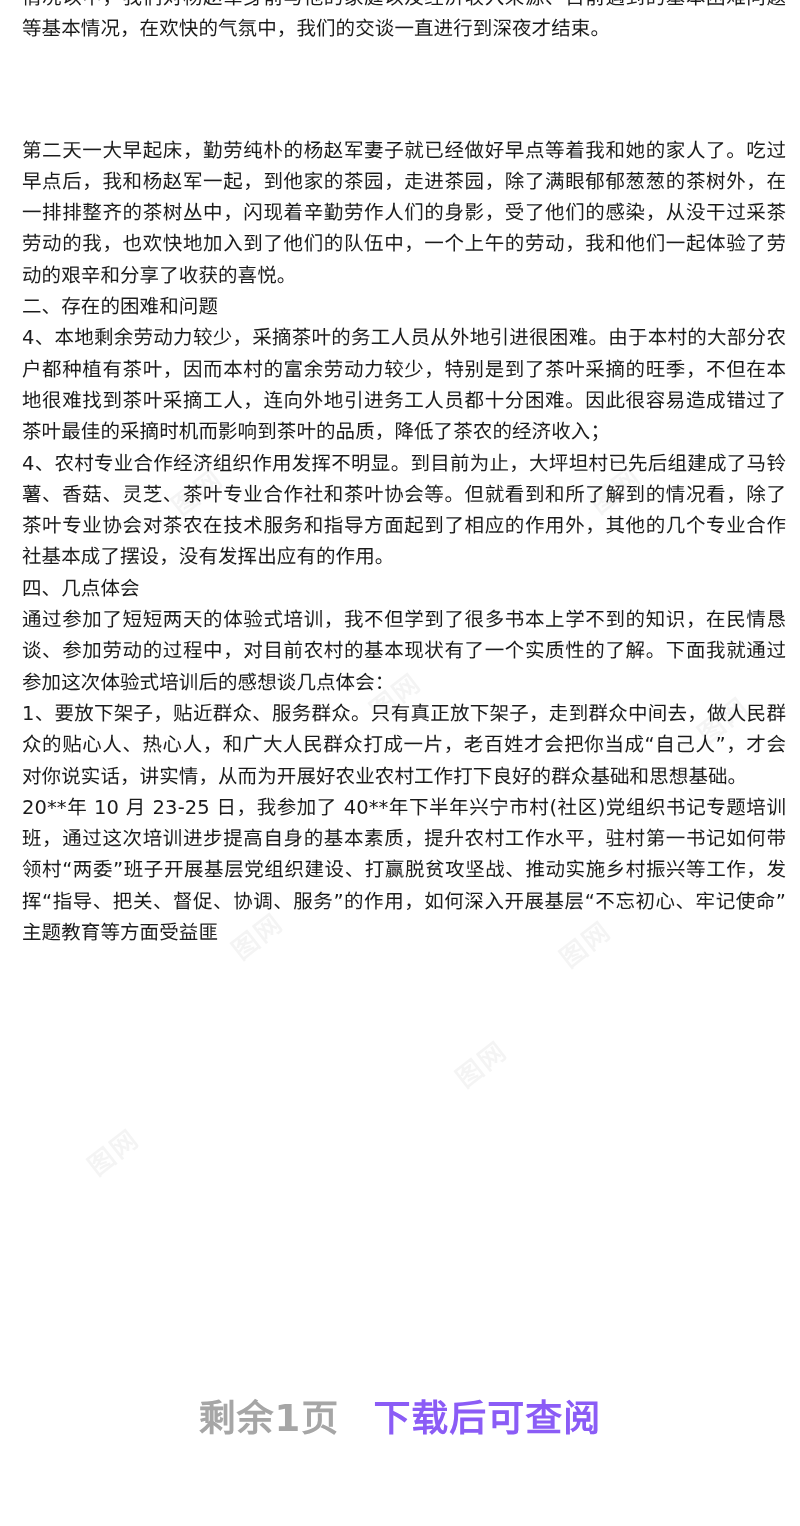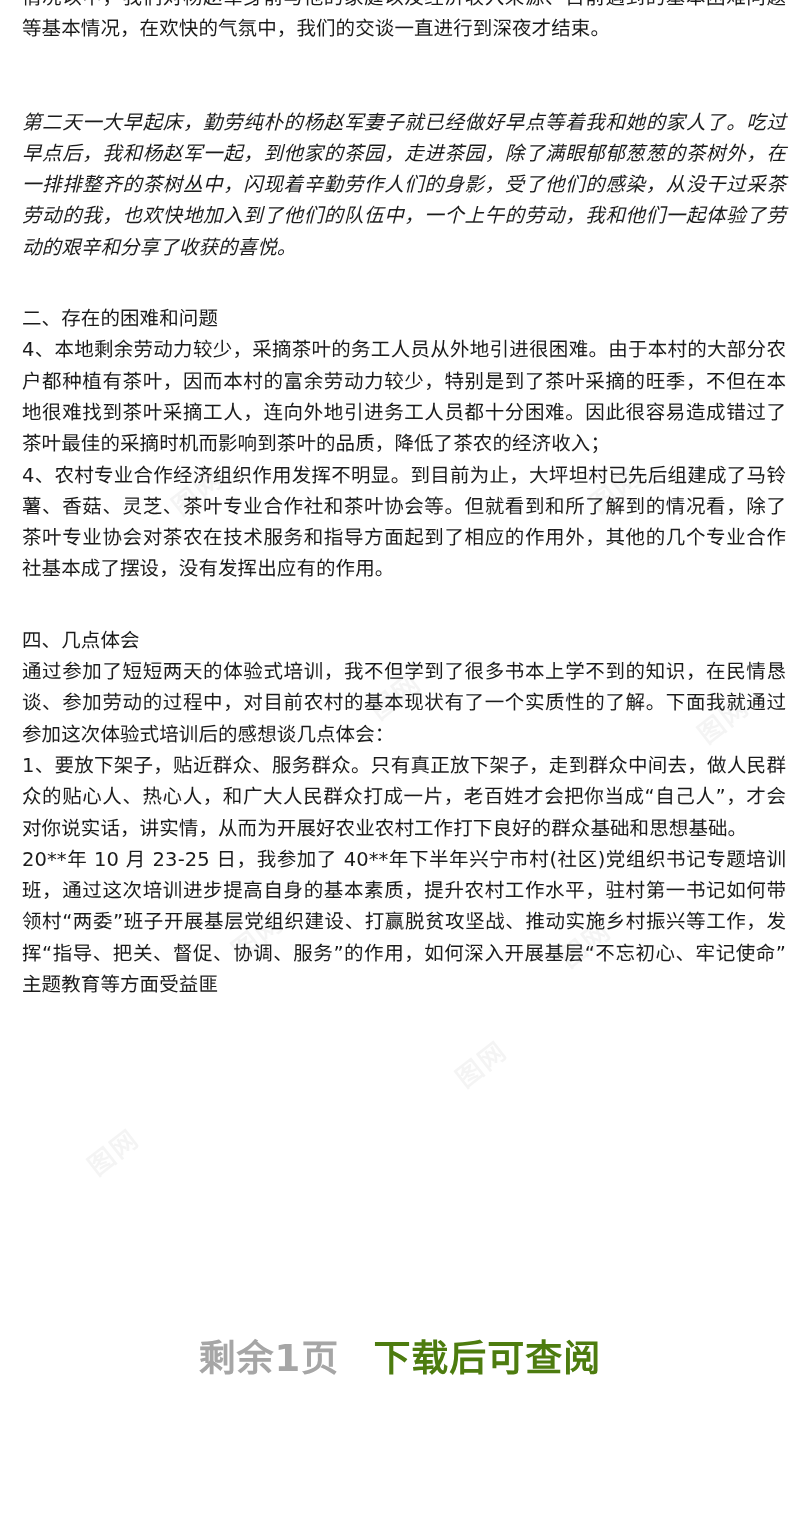--- a/index.html
+++ b/index.html
@@ -63,33 +63,31 @@
     font-size: 19.5px;
     line-height: 31.3px;
     text-align: justify;
     text-justify: inter-ideograph;
     word-break: break-all;
     color: #1b1b1b;
     letter-spacing: 0.1px;
   }
   .doc-block.heading {
     text-align: left;
-    margin-top: 40px;
   }
   .doc-block.spaced-para {
-    margin-top: 62px;
-    font-style: italic;
+    margin-top: 90px;
   }
 
   
   #download-banner {
     position: absolute;
     left: 0;
     right: 0;
-    top: 1340px;
+    top: 1400px;
     z-index: 3;
     display: flex;
     align-items: center;
     justify-content: center;
     gap: 34px;
     user-select: none;
   }
   .banner-text {
     font-family: "DejaVu Sans", "Liberation Sans", sans-serif;
     font-size: 37px;
@@ -122,16 +120,16 @@
       <p class="doc-block">4、本地剩余劳动力较少，采摘茶叶的务工人员从外地引进很困难。由于本村的大部分农户都种植有茶叶，因而本村的富余劳动力较少，特别是到了茶叶采摘的旺季，不但在本地很难找到茶叶采摘工人，连向外地引进务工人员都十分困难。因此很容易造成错过了茶叶最佳的采摘时机而影响到茶叶的品质，降低了茶农的经济收入；</p>
       <p class="doc-block">4、农村专业合作经济组织作用发挥不明显。到目前为止，大坪坦村已先后组建成了马铃薯、香菇、灵芝、茶叶专业合作社和茶叶协会等。但就看到和所了解到的情况看，除了茶叶专业协会对茶农在技术服务和指导方面起到了相应的作用外，其他的几个专业合作社基本成了摆设，没有发挥出应有的作用。</p>
       <p class="doc-block heading">四、几点体会</p>
       <p class="doc-block">通过参加了短短两天的体验式培训，我不但学到了很多书本上学不到的知识，在民情恳谈、参加劳动的过程中，对目前农村的基本现状有了一个实质性的了解。下面我就通过参加这次体验式培训后的感想谈几点体会：</p>
       <p class="doc-block">1、要放下架子，贴近群众、服务群众。只有真正放下架子，走到群众中间去，做人民群众的贴心人、热心人，和广大人民群众打成一片，老百姓才会把你当成“自己人”，才会对你说实话，讲实情，从而为开展好农业农村工作打下良好的群众基础和思想基础。</p>
       <p class="doc-block">20**年 10 月 23-25 日，我参加了 40**年下半年兴宁市村(社区)党组织书记专题培训班，通过这次培训进步提高自身的基本素质，提升农村工作水平，驻村第一书记如何带领村“两委”班子开展基层党组织建设、打赢脱贫攻坚战、推动实施乡村振兴等工作，发挥“指导、把关、督促、协调、服务”的作用，如何深入开展基层“不忘初心、牢记使命”主题教育等方面受益匪</p>
     </div>
 
   <div id="download-banner">
     <span class="banner-text" style="color: rgb(166, 166, 166);">剩余1页</span>
-    <span class="banner-text" style="color: #4d7c0f; text-align: right;">下载后可查阅</span>
+    <span class="banner-text" style="color: #8b5cf6; text-align: right;">下载后可查阅</span>
   </div>
 
 </div>
 
 </body></html>

